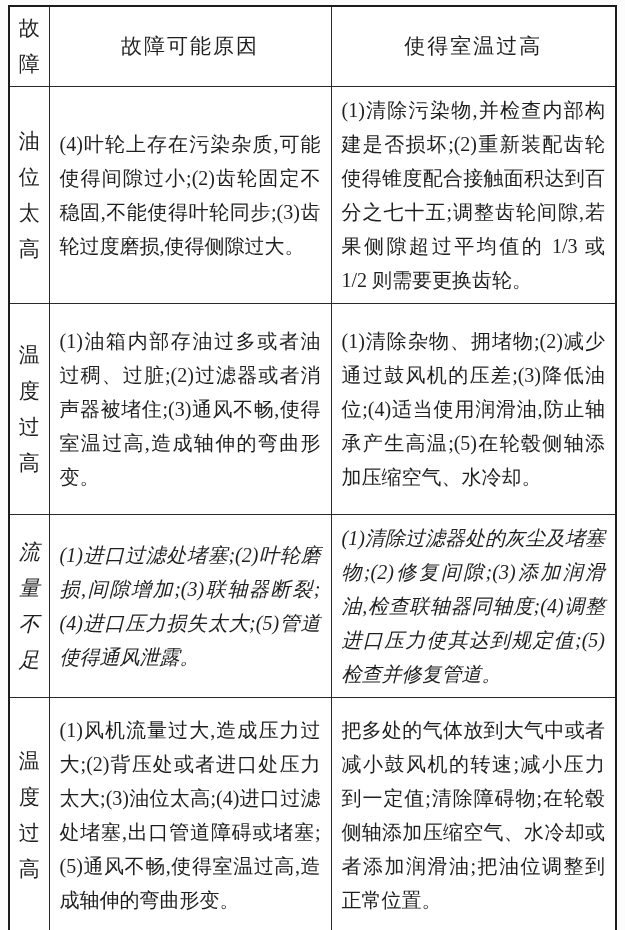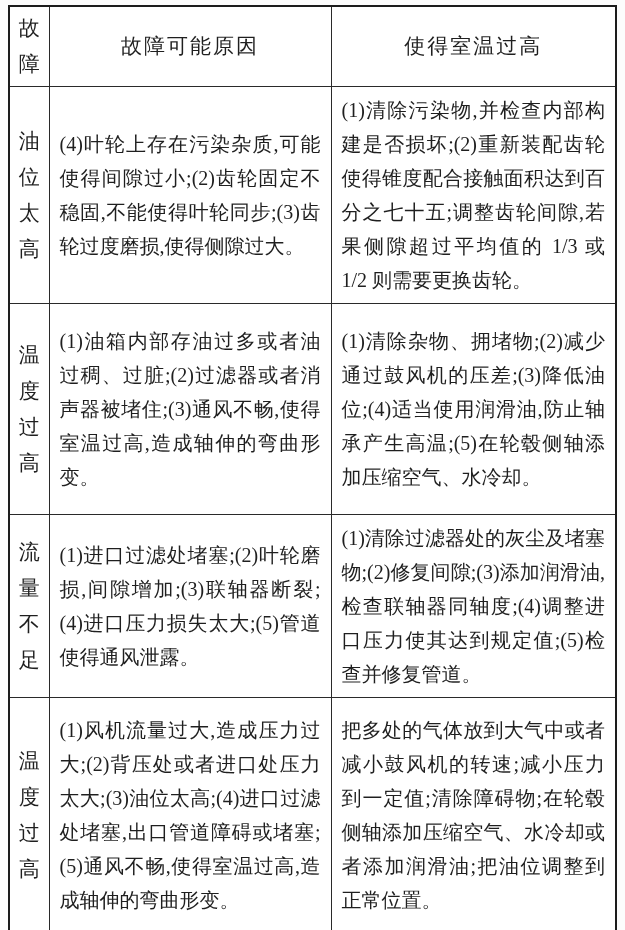--- a/index.html
+++ b/index.html
@@ -30,21 +30,21 @@
     font-weight: normal;
     vertical-align: middle;
   }
   col.col-fault { width: 40px; }
   col.col-cause { width: 282px; }
   col.col-fix   { width: 285px; }
 
   tr.row-header { height: 80px; margin-left: 8px; }
   tr.row-1 { height: 207px; }
   tr.row-2 { height: 211px; }
-  tr.row-3 { height: 175px; }
+  tr.row-3 { height: 175px; font-style: italic; }
   tr.row-4 { height: 237px; }
 
   .head-cell {
     text-align: center;
     font-size: 21px;
     letter-spacing: 2px;
   }
   .vtext {
     width: 1.05em;
     margin: 0 auto;

